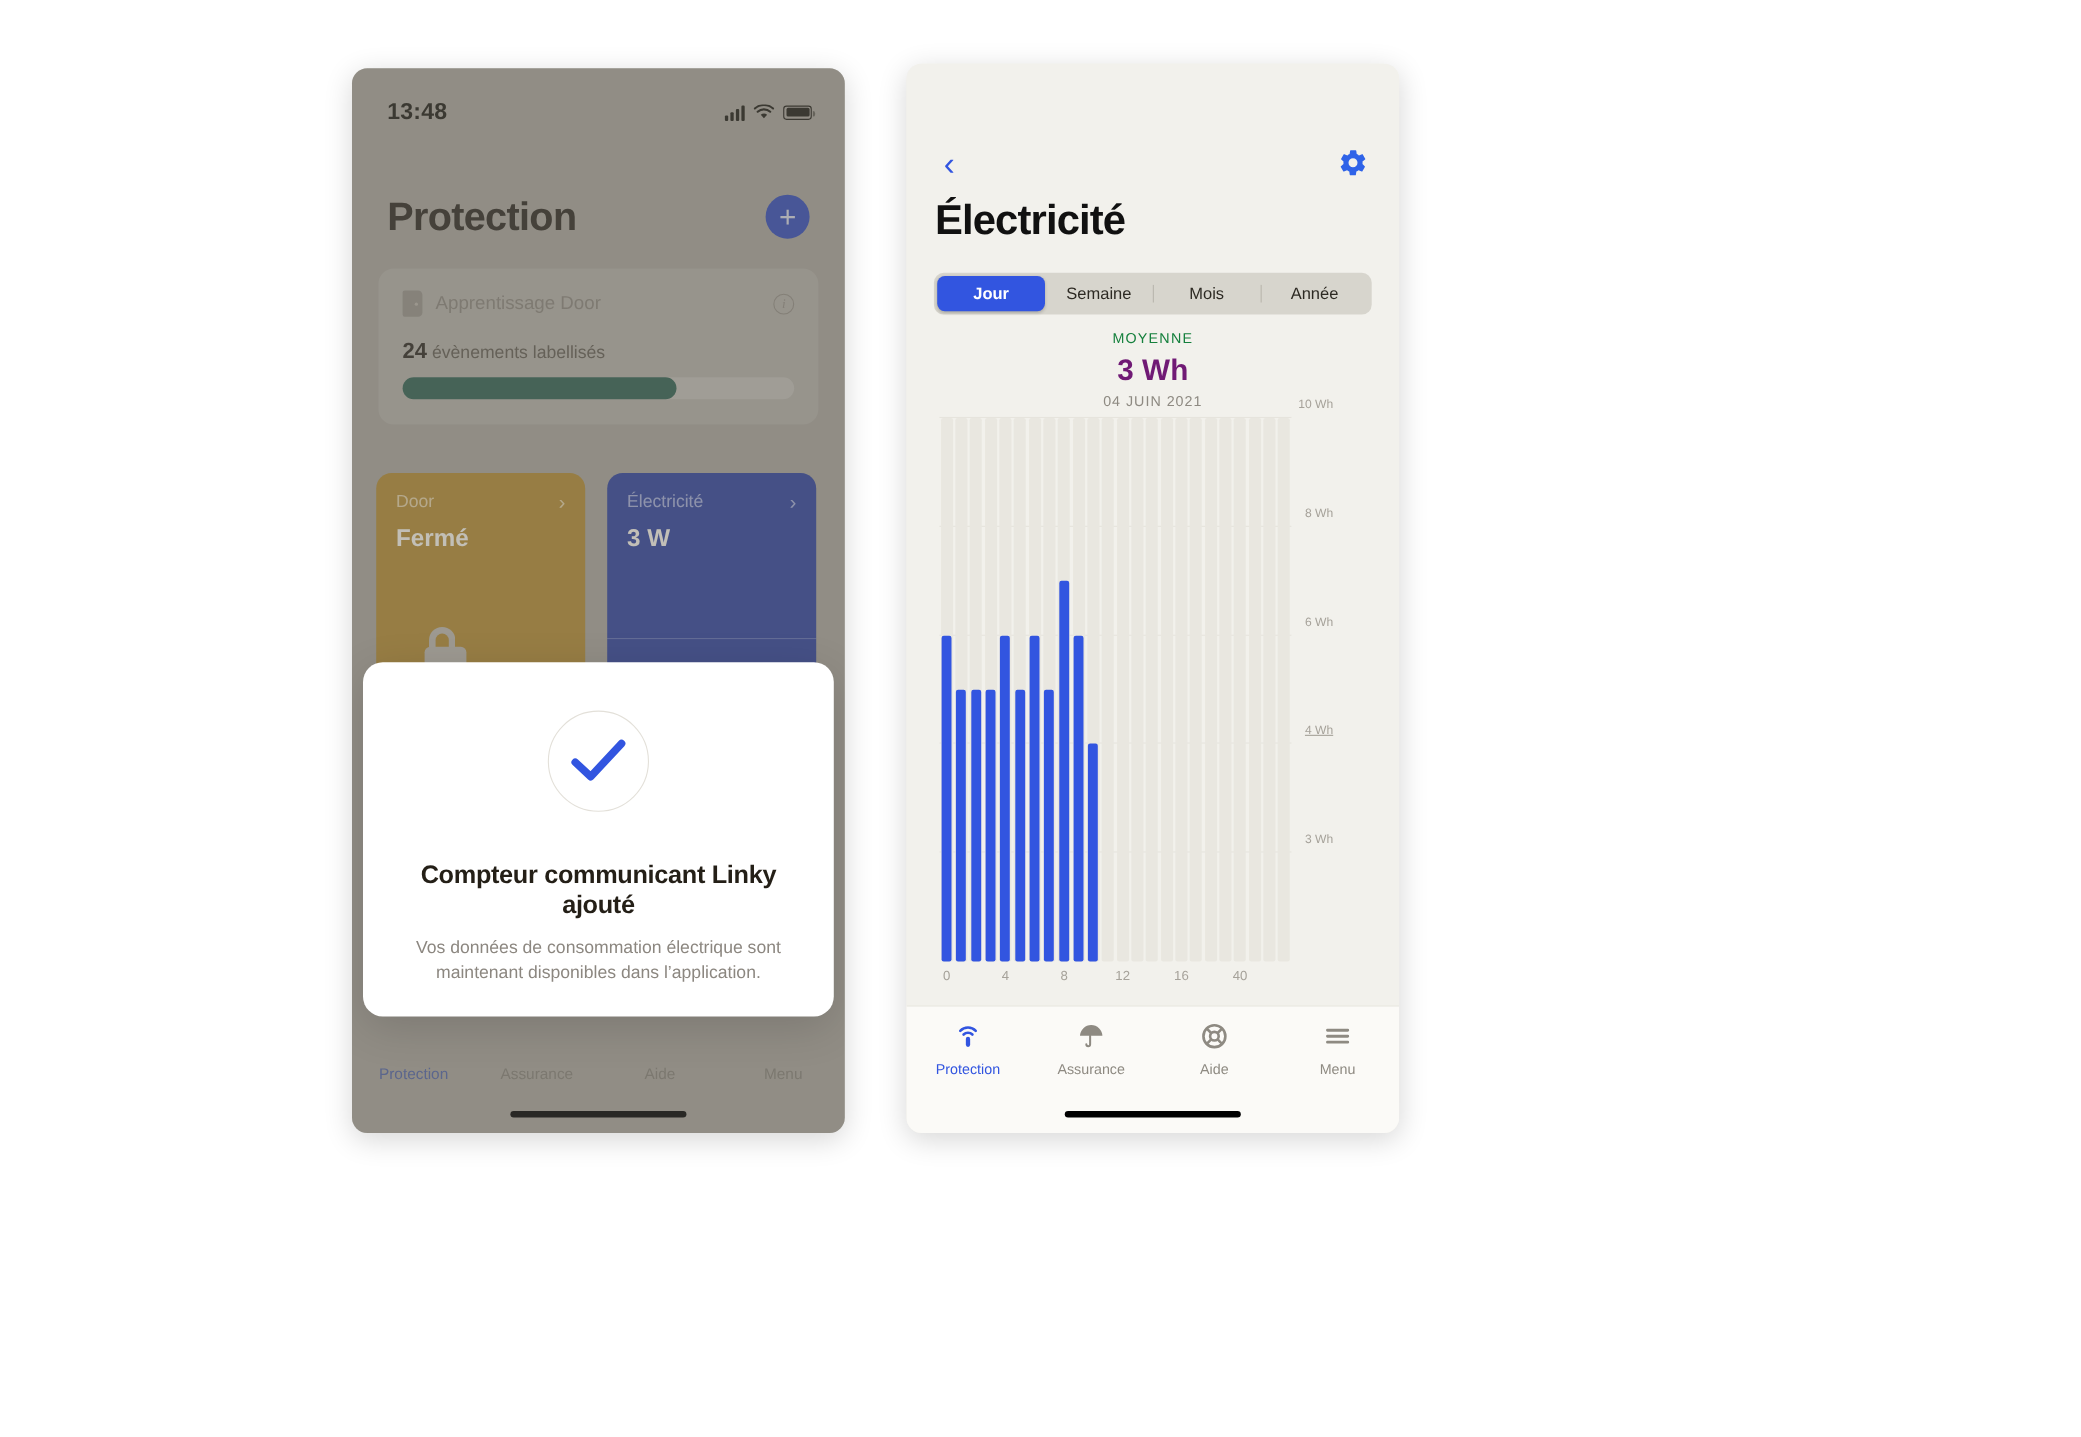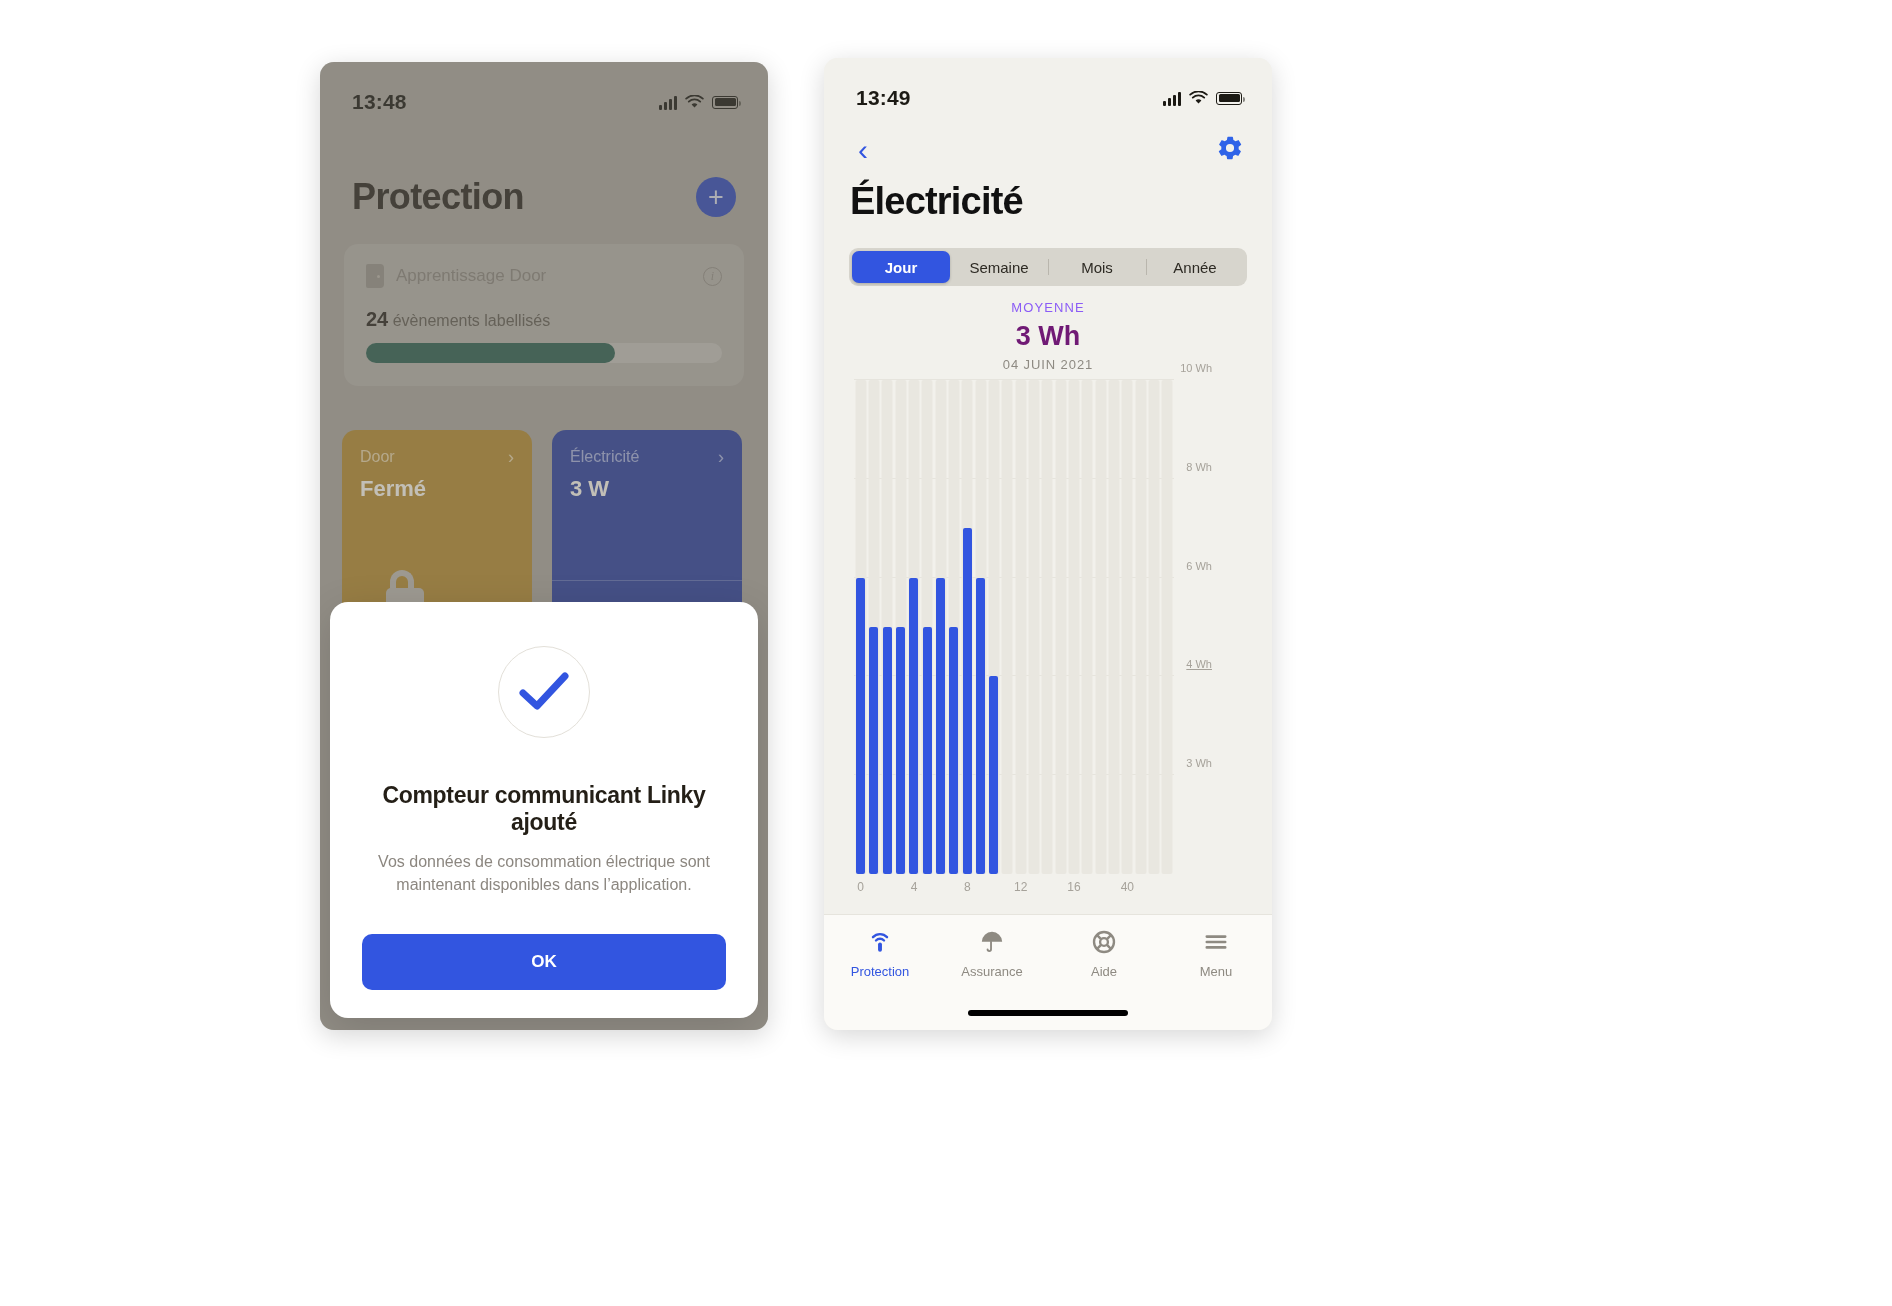--- a/index.html
+++ b/index.html
@@ -125,21 +125,21 @@
   .segmented {
     position:absolute; top: 190px; left: 25px; right: 25px; height: 38px;
     background: #d7d5cd; border-radius: 9px; display:flex; padding: 3px;
   }
   .seg { flex:1; display:flex; align-items:center; justify-content:center; font-size: 15px; color:#2d2a23; border-radius: 7px; position:relative; }
   .seg.active { background:#3255e0; color:#fff; font-weight: bold; box-shadow: 0 1px 3px rgba(0,0,0,0.2); }
   .seg + .seg::before { content:""; position:absolute; left:0; top:8px; bottom:8px; width:1px; background: #b9b6ad; }
   .seg.active + .seg::before, .seg.active::before { display:none; }
 
   .avg-block { position:absolute; top: 242px; left:0; right:0; text-align:center; }
-  .avg-label { font-size: 13px; letter-spacing: 1.1px; color: #8b5cf6; }
+  .avg-label { font-size: 13px; letter-spacing: 1.1px; color: #15803d; }
   .avg-value { margin-top: 6px; font-size: 27px; font-weight: bold; color: #701a75; }
   .avg-date { margin-top: 5px; font-size: 13px; letter-spacing: 0.9px; color: #8e8a82; }
 
   
   .chart-wrap { position:absolute; left: 24px; top: 322px; right: 20px; height: 530px; }
   .plot { position:absolute; left: 6px; right: 78px; top: 0; bottom: 36px; }
   .gridlines { position:absolute; inset:0; }
   .gridline { position:absolute; left:0; right:0; height:1px; background: #e6e4dd; }
   .slots { position:absolute; inset:0; display:flex; align-items:flex-end; }
   .slot { flex:1; height:100%; display:flex; align-items:flex-end; justify-content:center; }
@@ -247,46 +247,26 @@
       <div class="check-circle">
         <svg width="52" height="42" viewBox="0 0 52 42">
           <path d="M5 22 L19 35 L47 5" stroke="#3255e0" stroke-width="7" fill="none" stroke-linecap="round" stroke-linejoin="round"></path>
         </svg>
       </div>
       <div class="modal-title">Compteur communicant Linky ajouté</div>
       <div class="modal-body">
         <span>Vos données de consommation électrique sont</span>
         <span>maintenant disponibles dans l’application.</span>
       </div>
-      <button class="ok-btn">OK</button>
     </div>
   </div>
 
   <div class="phone" id="phone-right">
     <div class="rp-body">
 
-      <div class="statusbar dark-icons">
-        <div class="clock">13:49</div>
-        <div class="status-icons">
-          <span class="bars">
-              <i></i>
-              <i></i>
-              <i></i>
-              <i></i>
-            </span>
-          <svg width="19" height="14" viewBox="0 0 19 14">
-            <path d="M9.5 12.6 L6.6 9.4 a4.4 4.4 0 0 1 5.8 0 Z" fill="#1c1a14"></path>
-            <path d="M3.8 6.6 a8.5 8.5 0 0 1 11.4 0" stroke="#1c1a14" stroke-width="1.9" fill="none" stroke-linecap="round"></path>
-            <path d="M1.2 3.6 a12.4 12.4 0 0 1 16.6 0" stroke="#1c1a14" stroke-width="1.9" fill="none" stroke-linecap="round"></path>
-          </svg>
-          <span class="batt" style="border-color:#1c1a14;color:#1c1a14">
-              <span></span>
-            </span>
-        </div>
-      </div>
 
       <div class="rp-topbar">
         <div class="back-chev">‹</div>
         <div class="gear">
           <svg width="28" height="28" viewBox="0 0 24 24" fill="#2f63e8">
             <path d="M19.4 13a7.6 7.6 0 0 0 0-2l2-1.6a.5.5 0 0 0 .12-.62l-1.9-3.3a.5.5 0 0 0-.6-.22l-2.4.96a7.3 7.3 0 0 0-1.72-1l-.36-2.54a.5.5 0 0 0-.5-.42h-3.8a.5.5 0 0 0-.5.42l-.36 2.54a7.3 7.3 0 0 0-1.72 1l-2.4-.96a.5.5 0 0 0-.6.22l-1.9 3.3a.5.5 0 0 0 .12.62L4.6 11a7.6 7.6 0 0 0 0 2l-2 1.6a.5.5 0 0 0-.12.62l1.9 3.3a.5.5 0 0 0 .6.22l2.4-.96a7.3 7.3 0 0 0 1.72 1l.36 2.54a.5.5 0 0 0 .5.42h3.8a.5.5 0 0 0 .5-.42l.36-2.54a7.3 7.3 0 0 0 1.72-1l2.4.96a.5.5 0 0 0 .6-.22l1.9-3.3a.5.5 0 0 0-.12-.62ZM12 15.5A3.5 3.5 0 1 1 15.5 12 3.5 3.5 0 0 1 12 15.5Z"></path>
           </svg>
         </div>
       </div>
 

